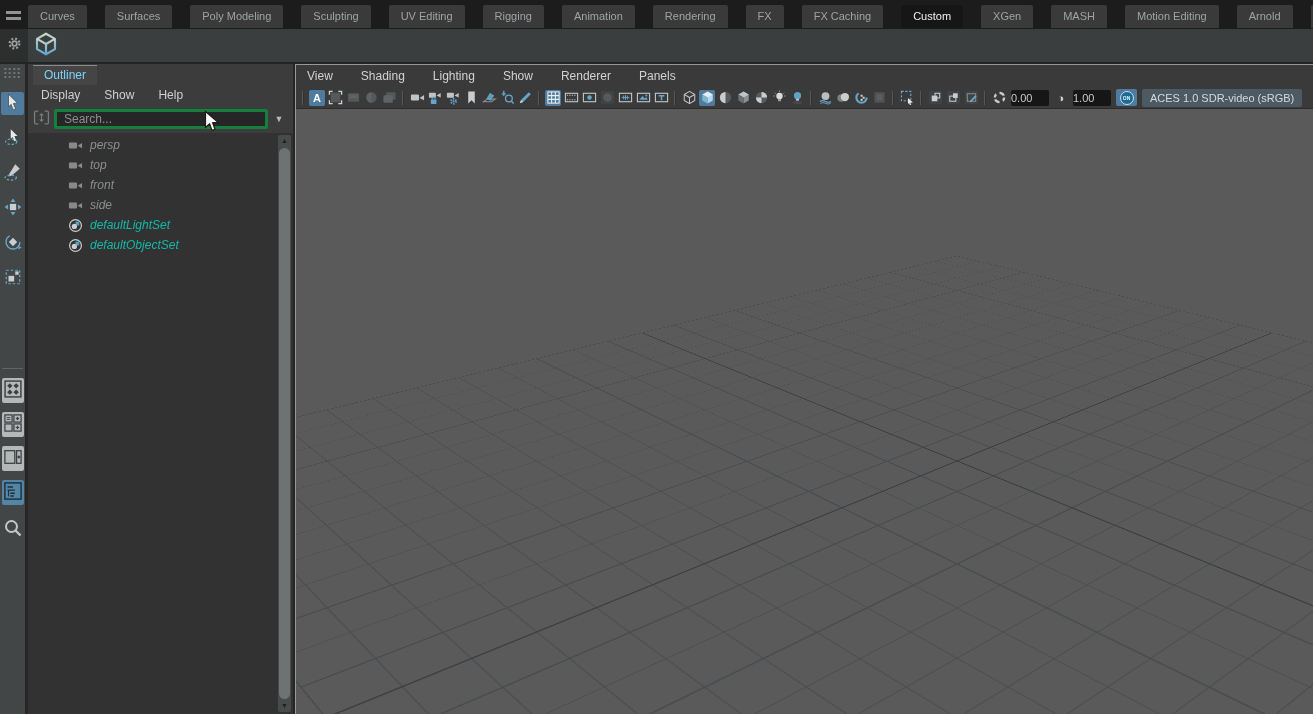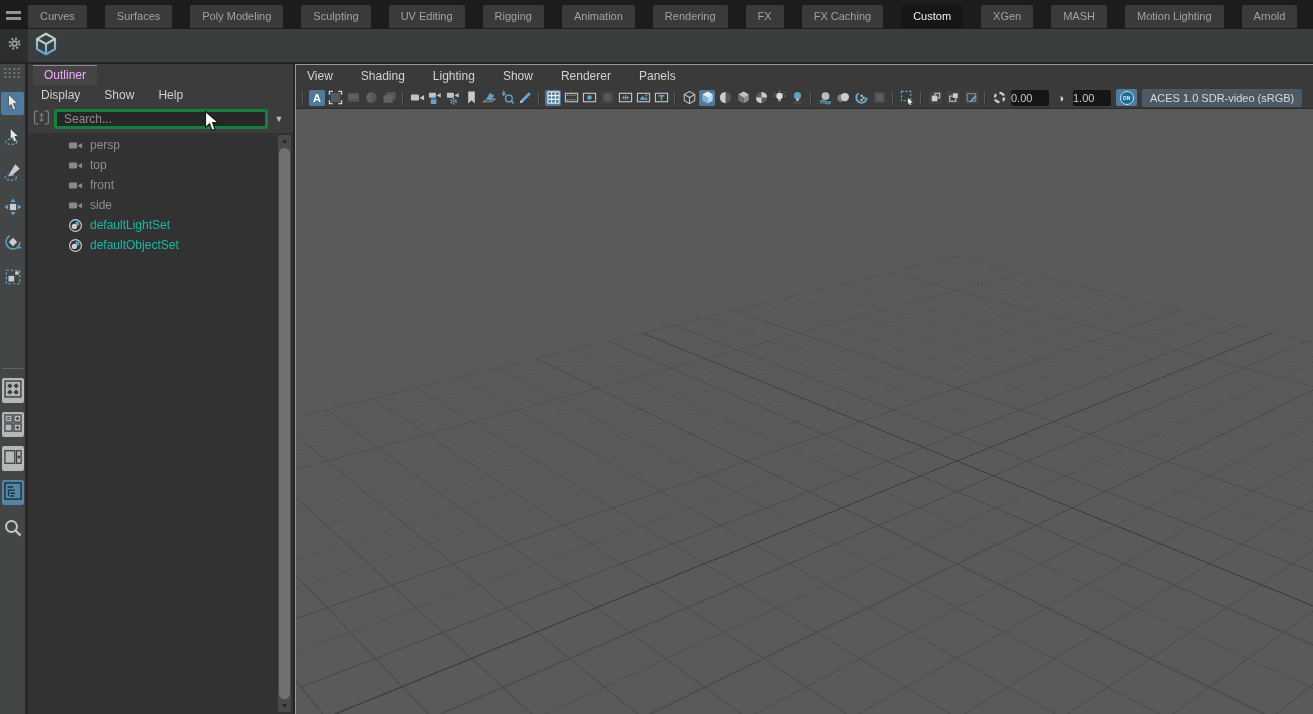--- a/index.html
+++ b/index.html
@@ -37,31 +37,31 @@
   .layout-btn svg{width:18px;height:18px;}
   .layout-btn.active{background:#5285a6;border-color:#39607a;}
   .magnify-btn{width:23px;height:23px;margin-top:13px;display:flex;align-items:center;justify-content:center;}
   .magnify-btn svg{width:20px;height:20px;}
 
   .panel-gap{width:3px;background:#262626;flex:none;}
 
   
   .outliner{width:267px;background:#3c3c3c;display:flex;flex-direction:column;border-right:2px solid #262626;flex:none;}
   .ol-tab-row{height:21px;padding:1px 0 0 5px;}
-  .ol-tab{display:inline-block;height:20px;line-height:19px;padding:0 11px;background:#454545;color:#f0abfc;font-size:12px;border-top:1px solid #8a8a8a;}
+  .ol-tab{display:inline-block;height:20px;line-height:19px;padding:0 11px;background:#454545;color:#7dd3fc;font-size:12px;border-top:1px solid #8a8a8a;}
   .ol-menus{height:20px;display:flex;align-items:center;padding-left:13px;}
   .ol-menu{color:#cfcfcf;font-size:12px;margin-right:24px;cursor:default;}
   .ol-search-row{height:27px;display:flex;align-items:center;padding:0 3px;}
   .ol-filter{width:19px;height:19px;margin:0 2px;flex:none;}
   .ol-filter svg{width:17px;height:17px;}
   .ol-search{flex:1;height:20px;background:#262626;border:3px solid #15803d;border-radius:2px;color:#9a9ea0;font-size:12px;padding:0 7px;outline:none;font-family:inherit;min-width:0;}
   .ol-search::placeholder{color:#8a8f91;}
   .ol-dd{width:22px;text-align:center;color:#b2b6b8;font-size:9px;flex:none;}
   .ol-list{flex:1;background:#323232;position:relative;margin-top:1px;}
-  .ol-rows{padding-top:2px;}
+  .ol-rows{padding-top:2px;font-style:italic;}
   .ol-row{height:20px;display:flex;align-items:center;padding-left:40px;font-size:12px;color:#14b8a6;}
   .ol-row.dimmed{color:#8b8f90;}
   .ol-icon{width:15px;height:15px;margin-right:7px;flex:none;}
   .ol-icon svg{width:15px;height:15px;display:block;}
   .ol-row.dimmed .ol-icon{opacity:.6;}
   .ol-scroll{position:absolute;top:2px;bottom:2px;right:2px;width:13px;background:#474b4c;border-radius:2px;}
   .ol-scroll .up,.ol-scroll .down{position:absolute;left:0;width:13px;height:12px;font-size:7px;line-height:12px;text-align:center;color:#1f2122;}
   .ol-scroll .up{top:0;}
   .ol-scroll .down{bottom:0;}
   .ol-thumb{position:absolute;left:1px;right:1px;top:13px;bottom:13px;background:#6e7273;border-radius:6px;}
@@ -108,21 +108,21 @@
         <span class="shelf-tab">Sculpting</span>
         <span class="shelf-tab">UV Editing</span>
         <span class="shelf-tab">Rigging</span>
         <span class="shelf-tab">Animation</span>
         <span class="shelf-tab">Rendering</span>
         <span class="shelf-tab">FX</span>
         <span class="shelf-tab">FX Caching</span>
         <span class="shelf-tab active">Custom</span>
         <span class="shelf-tab">XGen</span>
         <span class="shelf-tab">MASH</span>
-        <span class="shelf-tab">Motion Lighting</span>
+        <span class="shelf-tab">Motion Editing</span>
         <span class="shelf-tab">Arnold</span>
         <span class="shelf-tab">Bifrost</span>
       </div>
   </div>
 
   <div class="shelf">
     <div class="shelf-left">
       <span><svg viewBox="0 0 16 16">
             <circle cx="8" cy="8" r="5.2" fill="none" stroke="#9aa0a2" stroke-width="2.4" stroke-dasharray="2 2.1"></circle>
             <circle cx="8" cy="8" r="3.4" fill="#9aa0a2"></circle>

